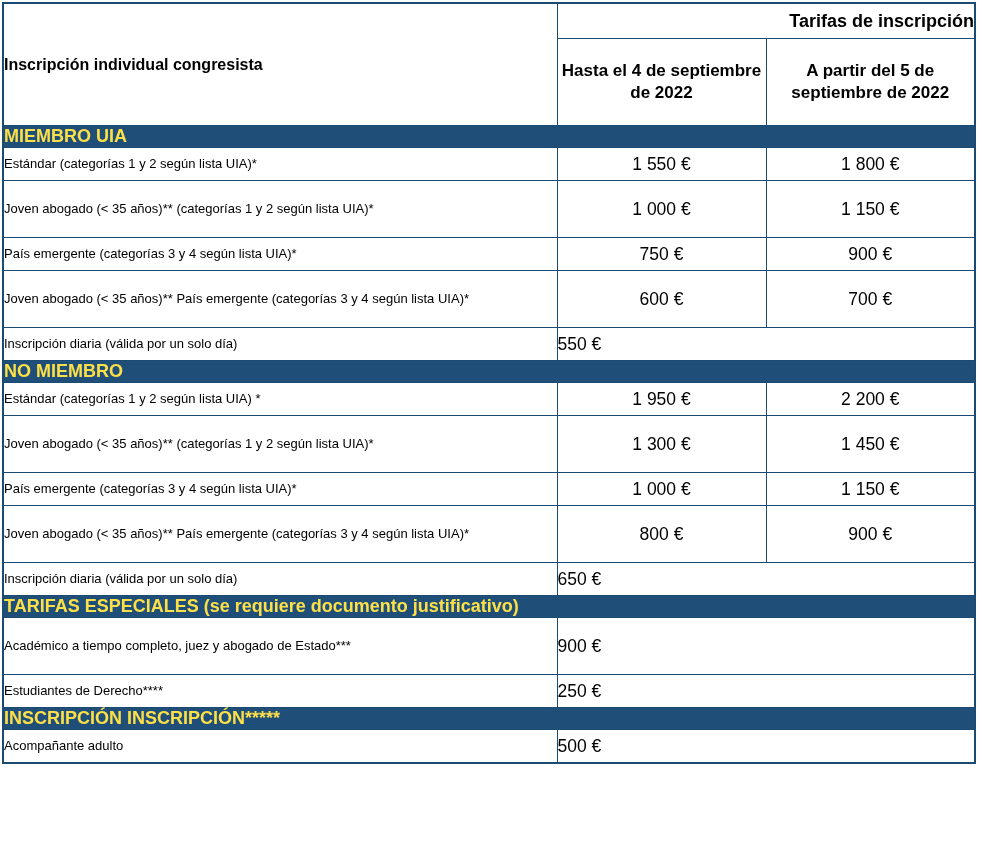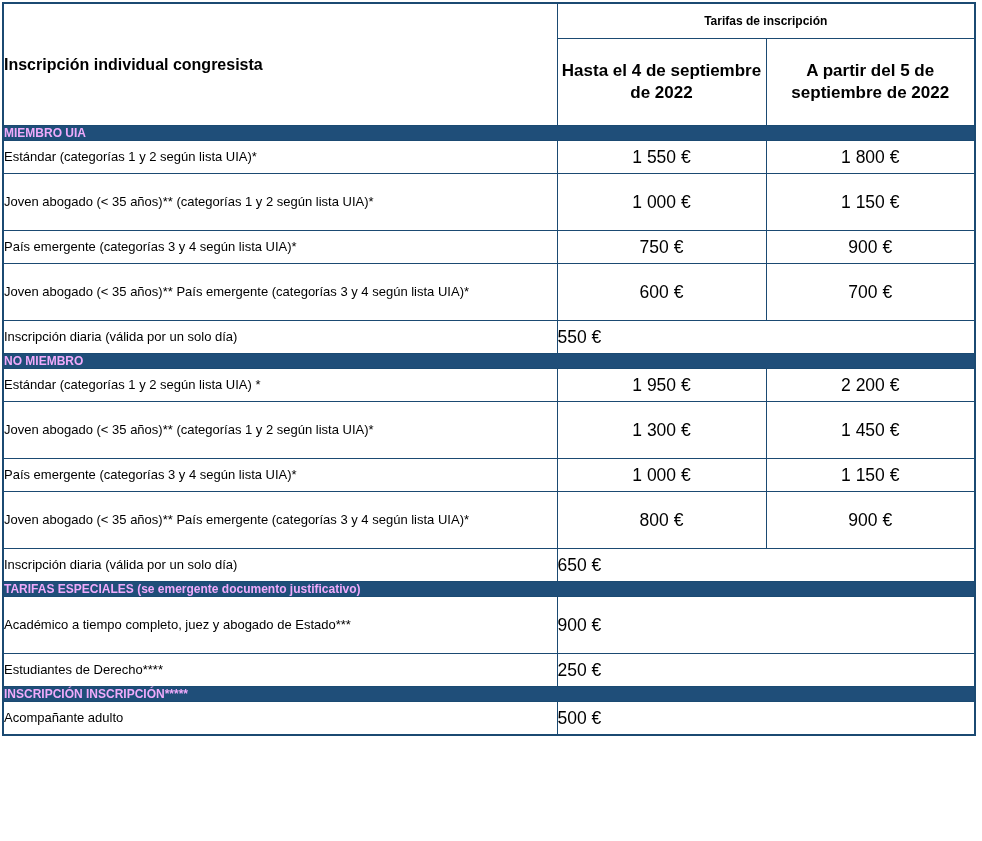--- a/index.html
+++ b/index.html
@@ -29,43 +29,43 @@
     border: 1px solid #1b4a72;
     padding: 0;
     vertical-align: middle;
   }
   col.c-label { width: 554px; }
   col.c-early { width: 209px; }
   col.c-late  { width: 209px; }
 
   .hdr-top {
     height: 34px;
-    text-align: center;
+    text-align: right;
     font-weight: bold;
-    font-size: 12px;
+    font-size: 18px;
   }
   .hdr-main-label {
     font-weight: bold;
     font-size: 16px;
     padding: 0 8px;
     line-height: 1.25;
   }
   .hdr-date {
     text-align: center;
     font-weight: bold;
     font-size: 17px;
     line-height: 1.3;
     padding: 6px 10px;
     height: 86px;
   }
   .section-row td {
     background: #1f4e79;
-    color: #f0abfc;
+    color: #fde047;
     font-weight: bold;
-    font-size: 12px;
+    font-size: 18px;
     padding: 5px 8px 6px 8px;
     border-color: #1f4e79;
   }
   .item-label {
     font-size: 13px;
     line-height: 1.3;
     padding: 5px 8px 6px 8px;
     text-align: justify;
     text-justify: inter-word;
   }
@@ -149,21 +149,21 @@
         <tr class="table-row row-2line">
           <td class="item-label">Joven abogado (&lt; 35 años)** País emergente (categorías 3 y 4 según lista UIA)*</td>
           <td class="price">800 €</td>
           <td class="price">900 €</td>
         </tr>
         <tr class="table-row row-1line">
           <td class="item-label">Inscripción diaria (válida por un solo día)</td>
           <td colspan="2" class="price-span">650 €</td>
         </tr>
         <tr class="section-row">
-          <td colspan="3">TARIFAS ESPECIALES (se emergente documento justificativo)</td>
+          <td colspan="3">TARIFAS ESPECIALES (se requiere documento justificativo)</td>
         </tr>
         <tr class="table-row row-2line">
           <td class="item-label">Académico a tiempo completo, juez y abogado de Estado***</td>
           <td colspan="2" class="price-span">900 €</td>
         </tr>
         <tr class="table-row row-1line">
           <td class="item-label">Estudiantes de Derecho****</td>
           <td colspan="2" class="price-span">250 €</td>
         </tr>
         <tr class="section-row">

